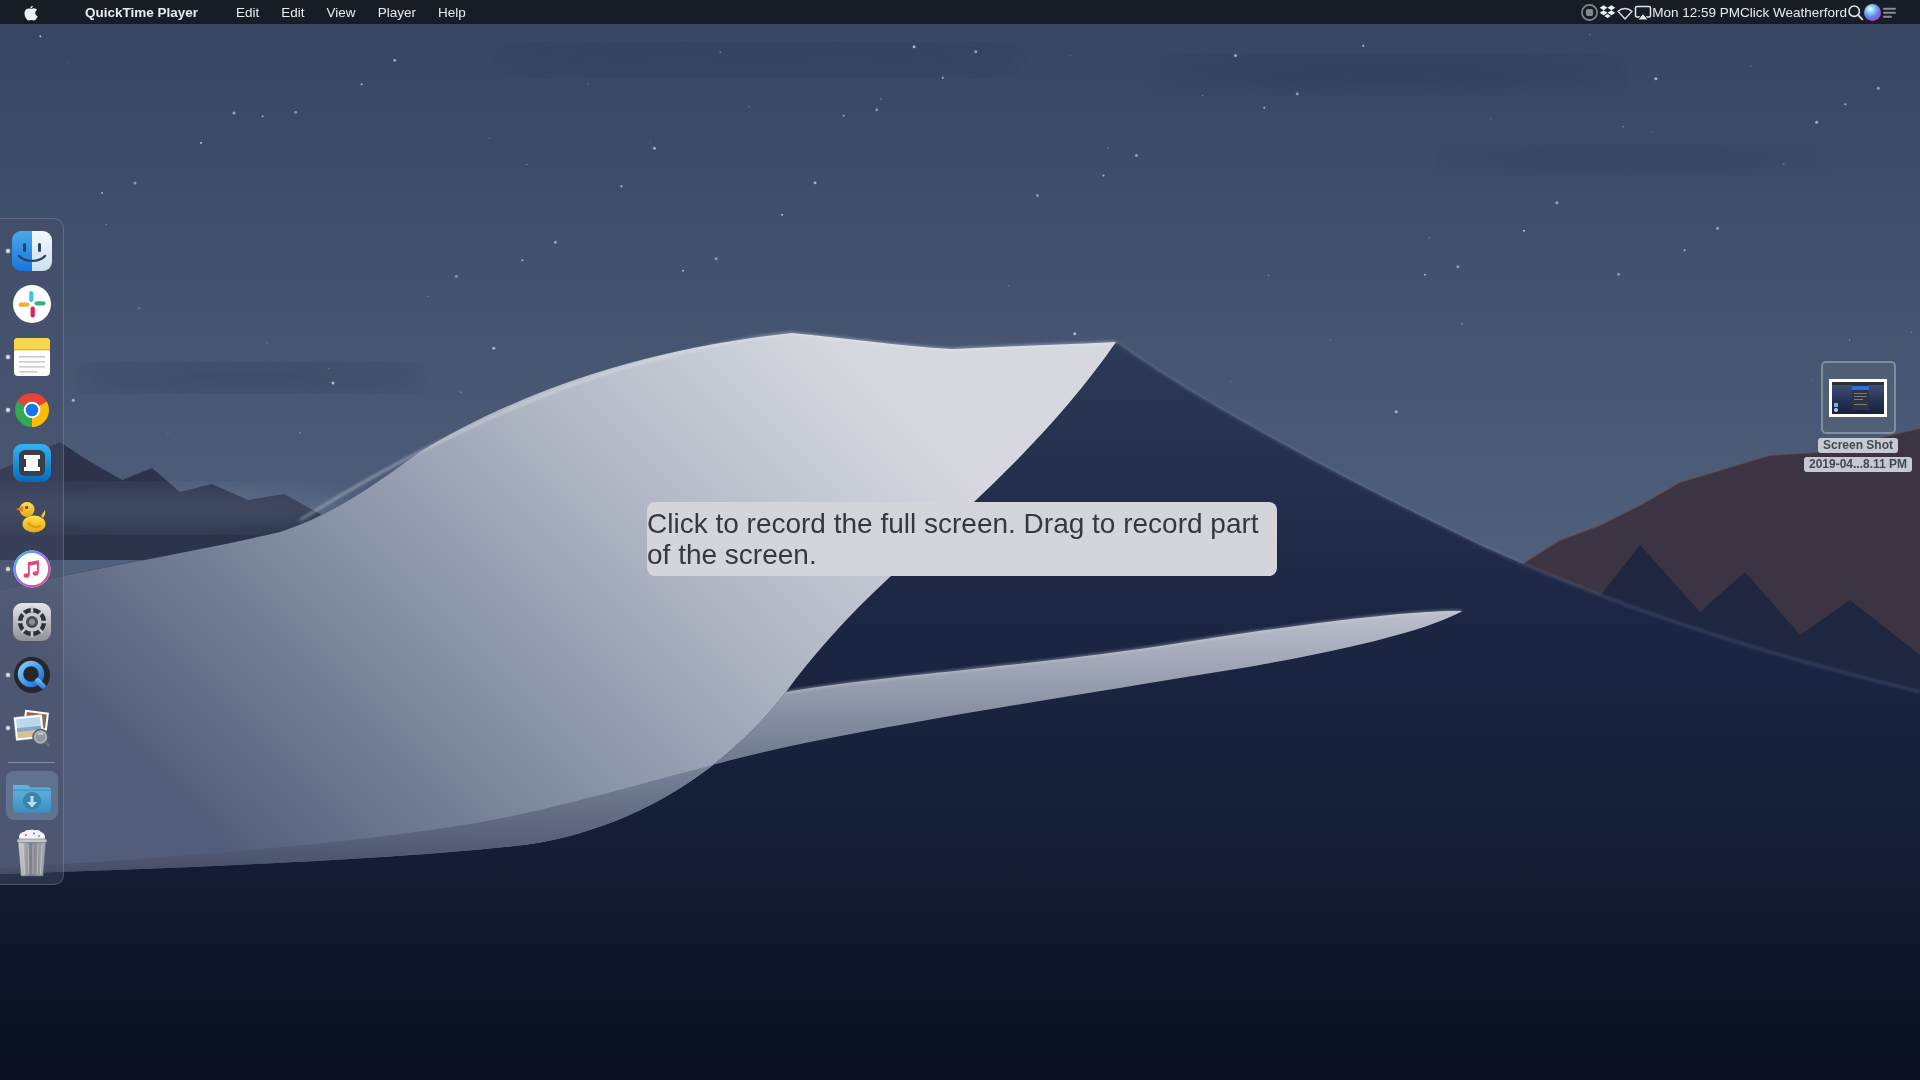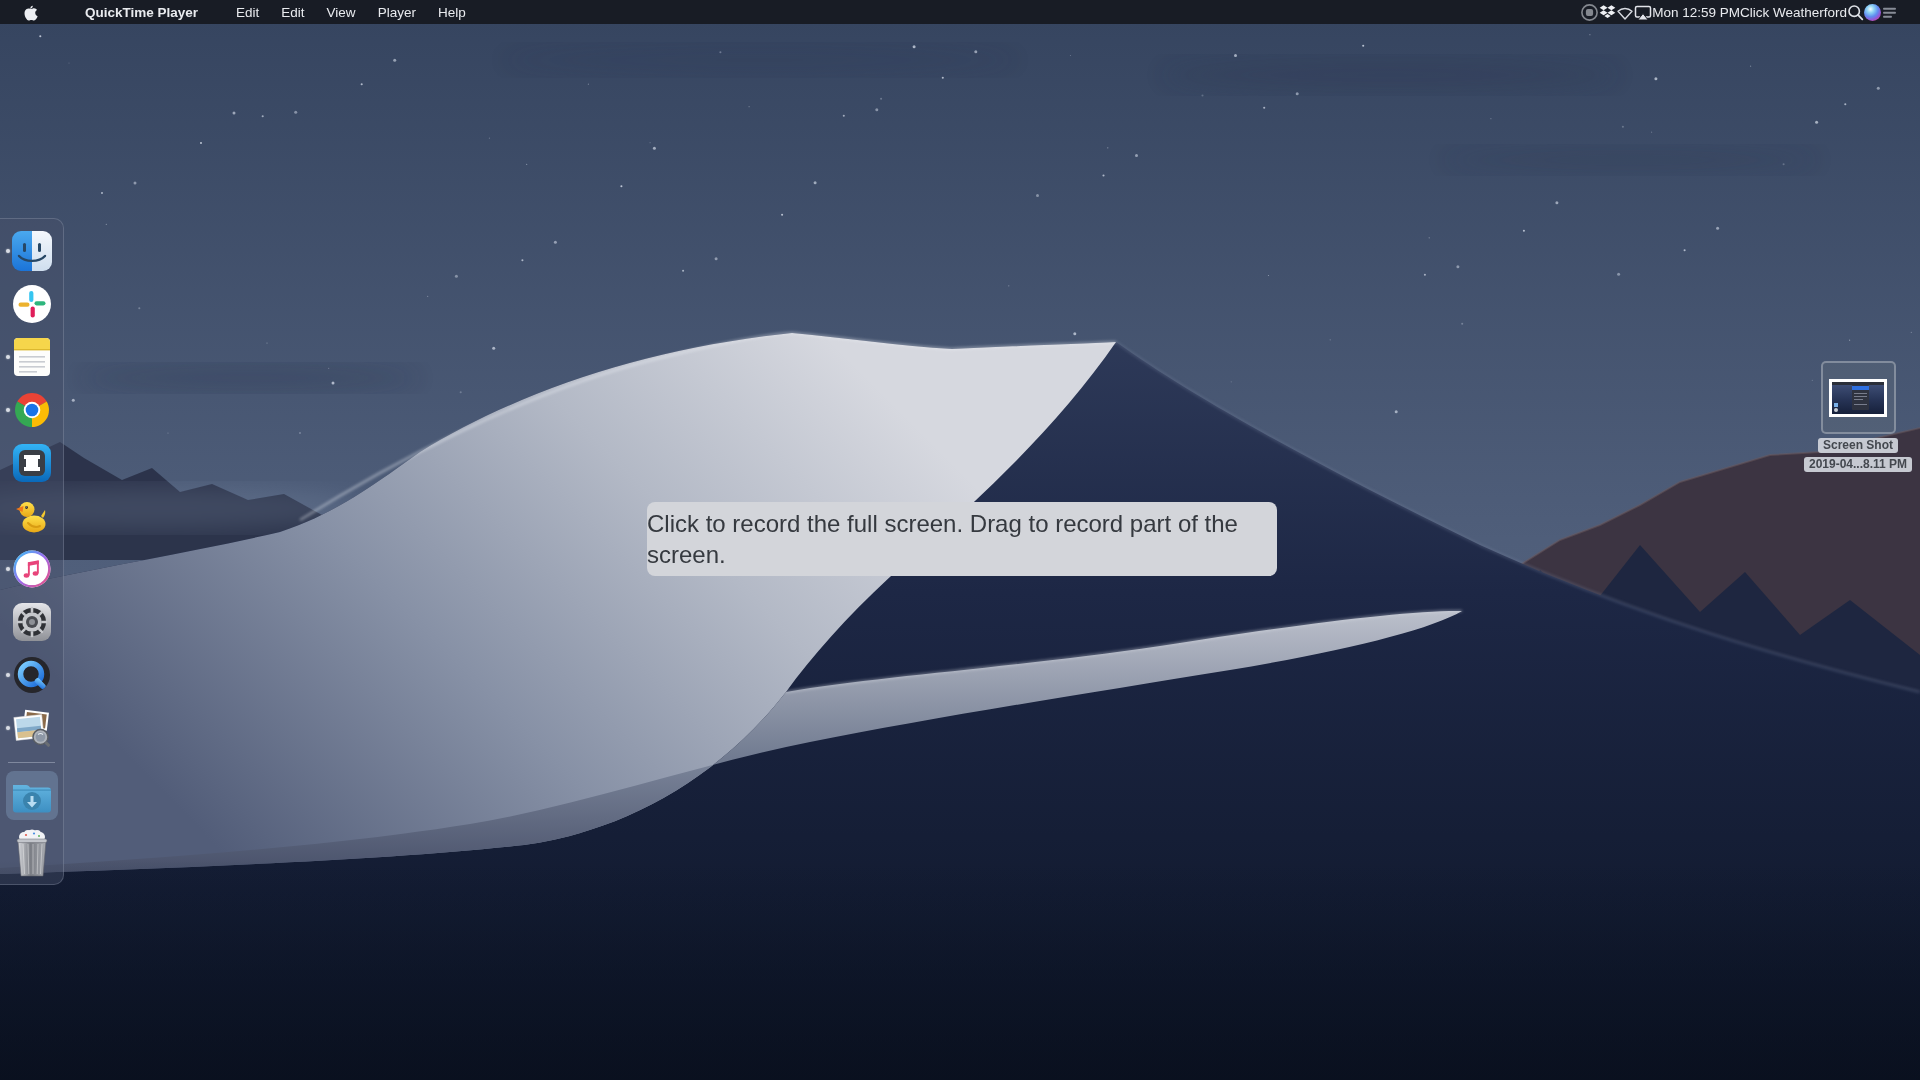--- a/index.html
+++ b/index.html
@@ -41,21 +41,21 @@
   .shot-line{position:absolute;left:2px;right:2px;height:1px;background:#8b90a0;opacity:.8;}
   .shot-ico1{position:absolute;left:2px;bottom:7px;width:4px;height:4px;background:#7ab0e8;}
   .shot-ico2{position:absolute;left:2px;bottom:2px;width:4px;height:4px;background:#c8cdd4;border-radius:50%;}
   .pill{display:inline-block;background:rgba(206,210,217,.95);color:#44484f;font-size:12px;font-weight:700;
     line-height:13px;padding:1px 5px;border-radius:3px;white-space:nowrap;}
   .pill-row{margin-top:1px;}
   .pill-row:first-of-type{margin-top:6px;}
   
   #record-tip{position:absolute;left:647px;top:502px;width:630px;height:74px;background:#d3d5da;border-radius:8px;
     display:flex;flex-direction:column;align-items:center;justify-content:center;z-index:25;
-    color:#35393f;font-size:24px;line-height:31px;}
+    color:#35393f;font-size:28px;line-height:31px;}
 </style>
 </head>
 <body>
 
 <div id="screen">
 
   <svg id="wallpaper" width="1920" height="1080" viewBox="0 0 1920 1080" preserveAspectRatio="none">
     <defs>
       <linearGradient id="skyG" x1="0" y1="0" x2="0" y2="1">
         <stop offset="0" stop-color="#35445f"></stop>

